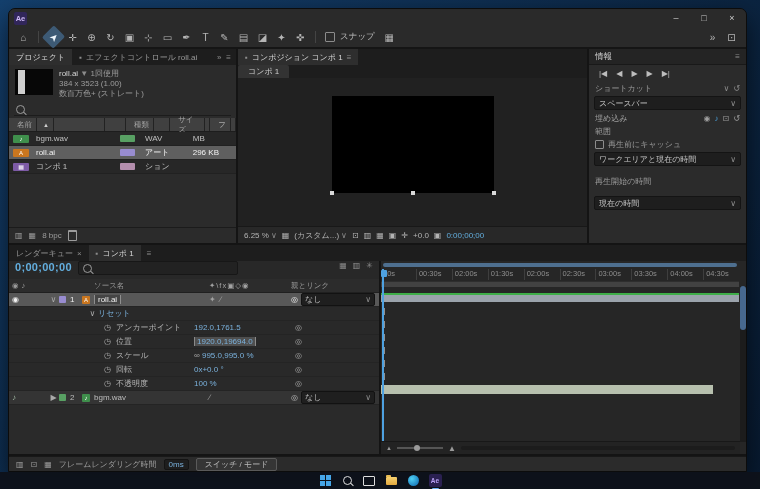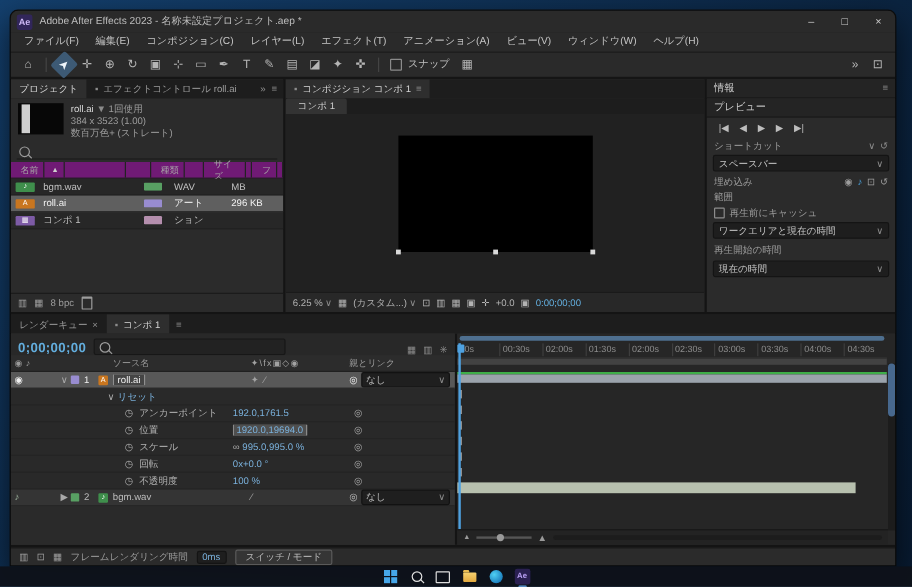--- a/index.html
+++ b/index.html
@@ -37,21 +37,21 @@
   .tab.on{background:#2e2e2e;color:#d6d6d6}
   .sicon{color:#8c8c8c;font-size:8px}
   
   .proj{width:227px;flex:0 0 auto}
   .pv{display:flex;gap:6px;padding:4px 6px;flex:0 0 auto;align-items:flex-start}
   .thumb{width:38px;height:26px;background:#070707;position:relative;flex:0 0 auto}
   .thumb::after{content:"";position:absolute;left:3px;top:1px;bottom:1px;width:7px;background:#cfcfcf}
   .pvl{font-size:8px;line-height:10px;color:#9d9d9d;white-space:nowrap;overflow:hidden}
   .pvl b{color:#d8d8d8;font-weight:normal}
   .psearch{margin:0 5px 2px;height:12px;display:flex;align-items:center;gap:4px;border-bottom:1px solid #1c1c1c;padding:0 2px}
-  .thead{height:13px;background:#701a75;display:flex;align-items:center;font-size:7.5px;color:#a8a8a8;border-bottom:1px solid #1d1d1d}
+  .thead{height:13px;background:#404040;display:flex;align-items:center;font-size:7.5px;color:#a8a8a8;border-bottom:1px solid #1d1d1d}
   .thead span{border-right:1px solid #222;padding:0 4px;height:100%;display:flex;align-items:center;gap:2px}
   .c-name{width:112px}.c-chip{width:15px}.c-kind{width:45px}.c-size{width:40px}.c-f{flex:1}
   .trow{height:13px;display:flex;align-items:center;font-size:8px;color:#c0c0c0;background:#272727;border-bottom:1px solid #212121}
   .trow.sel{background:#5f5f5f;color:#f2f2f2}
   .trow span{padding:0 4px;display:flex;align-items:center;gap:3px;overflow:hidden;white-space:nowrap}
   .fchip{width:8px;height:8px;border-radius:1px;flex:0 0 auto;display:flex;align-items:center;justify-content:center;font-size:6px;color:#fff}
   .lchip{width:7px;height:7px;border-radius:1px;flex:0 0 auto}
   .pfoot{margin-top:auto;height:15px;background:#2b2b2b;border-top:1px solid #1b1b1b;display:flex;align-items:center;gap:6px;padding:0 6px;font-size:8px;color:#9c9c9c}
   .trash{width:7px;height:8px;border:1px solid #9c9c9c;border-top:2px solid #9c9c9c;border-radius:1px}
   
@@ -70,21 +70,21 @@
   .rp-row{height:14px;display:flex;align-items:center;padding:0 6px;font-size:8px;color:#9d9d9d;gap:4px;flex:0 0 auto}
   .rp-field{margin:1px 5px;background:#1e1e1e;border:1px solid #141414;border-radius:2px;height:12px;display:flex;align-items:center;
             padding:0 4px;color:#c6c6c6;font-size:8px;flex:0 0 auto}
   .sp{margin-left:auto}
   .transport{height:16px;display:flex;align-items:center;gap:9px;padding:0 10px;color:#bdbdbd;font-size:8px;flex:0 0 auto}
   .chk{width:7px;height:7px;border:1px solid #8d8d8d;border-radius:1px}
   
   .tl{flex:1;display:flex;flex-direction:column;background:#262626;min-height:0}
   .tl-body{flex:1;display:flex;min-height:0}
   .lcol{width:370px;flex:0 0 auto;background:#2c2c2c;display:flex;flex-direction:column;border-right:2px solid #141414}
-  .lctl{height:18px;display:flex;align-items:flex-end;gap:6px;padding:0 6px;background:#282828;flex:0 0 auto}
+  .lctl{height:18px;display:flex;align-items:flex-start;gap:6px;padding:0 6px;background:#282828;flex:0 0 auto}
   .bigtc{color:#63aede;font-size:11px;font-weight:bold;letter-spacing:.3px}
   .tsearch{flex:1;height:12px;display:flex;align-items:center;gap:4px;background:#222;border:1px solid #171717;border-radius:2px;padding:0 4px;max-width:150px}
   .lhead{height:13px;background:#2c2c2c;border-bottom:1px solid #202020;display:flex;align-items:center;font-size:7.5px;color:#9a9a9a;flex:0 0 auto}
   .row{height:13px;display:flex;align-items:center;font-size:8px;color:#bdbdbd;border-bottom:1px solid #242424;flex:0 0 auto}
   .row.lay{background:#343434}
   .row.sel{background:#585858;color:#f0f0f0}
   .row.prop{background:#292929}
   .r-av{flex:0 0 36px;display:flex;align-items:center;gap:3px;padding-left:3px}
   .r-twirl{flex:0 0 11px;text-align:center;color:#a9a9a9}
   .r-chip{flex:0 0 11px;display:flex;align-items:center}
@@ -141,39 +141,27 @@
   .ic-tv{width:10px;height:8px;border:1px solid #dedede;border-radius:1px}
   .mag.w{border-color:#dedede}.mag.w::after{background:#dedede}
 </style>
 </head>
 <body>
 
 <div class="win">
 
   <div class="tbar">
     <span class="badge">Ae</span>
-    <span class="ttext">Adobe After Effects 2023 - 名称未設定プロジェクト.aep *</span>
     <div class="wctl">
       <span class="wbtn">–</span>
       <span class="wbtn">□</span>
       <span class="wbtn">×</span>
     </div>
   </div>
 
-  <div class="mbar">
-    <span class="mitem">ファイル(F)</span>
-    <span class="mitem">編集(E)</span>
-    <span class="mitem">コンポジション(C)</span>
-    <span class="mitem">レイヤー(L)</span>
-    <span class="mitem">エフェクト(T)</span>
-    <span class="mitem">アニメーション(A)</span>
-    <span class="mitem">ビュー(V)</span>
-    <span class="mitem">ウィンドウ(W)</span>
-    <span class="mitem">ヘルプ(H)</span>
-  </div>
 
   <div class="tools">
     <span class="tool">⌂</span>
     <span class="tsep"></span>
     <span class="tool active" style="transform:rotate(-45deg)">➤</span>
     <span class="tool">✛</span>
     <span class="tool">⊕</span>
     <span class="tool">↻</span>
     <span class="tool">▣</span>
     <span class="tool">⊹</span>
@@ -332,23 +320,20 @@
           <span>▣</span>
           <span class="tc">0:00;00;00</span>
         </div>
       </div>
 
       <div class="panel rp">
         <div class="rp-head">
           <span>情報</span>
           <span class="sp sicon">≡</span>
         </div>
-        <div class="rp-head">
-          <span>プレビュー</span>
-        </div>
         <div class="transport">
           <span>|◀</span>
           <span>◀</span>
           <span>▶</span>
           <span>▶</span>
           <span>▶|</span>
         </div>
         <div class="rp-row">
           <span>ショートカット</span>
           <span class="sp sicon">∨</span>
@@ -369,21 +354,21 @@
           <span>範囲</span>
         </div>
         <div class="rp-row">
           <span class="chk"></span>
           <span>再生前にキャッシュ</span>
         </div>
         <div class="rp-field">
           <span>ワークエリアと現在の時間</span>
           <span class="sp sicon">∨</span>
         </div>
-        <div class="rp-row" style="height:16px">
+        <div class="rp-row" style="height:28px">
           <span>再生開始の時間</span>
         </div>
         <div class="rp-field">
           <span>現在の時間</span>
           <span class="sp sicon">∨</span>
         </div>
       </div>
     </div>
 
     <div class="tl">

